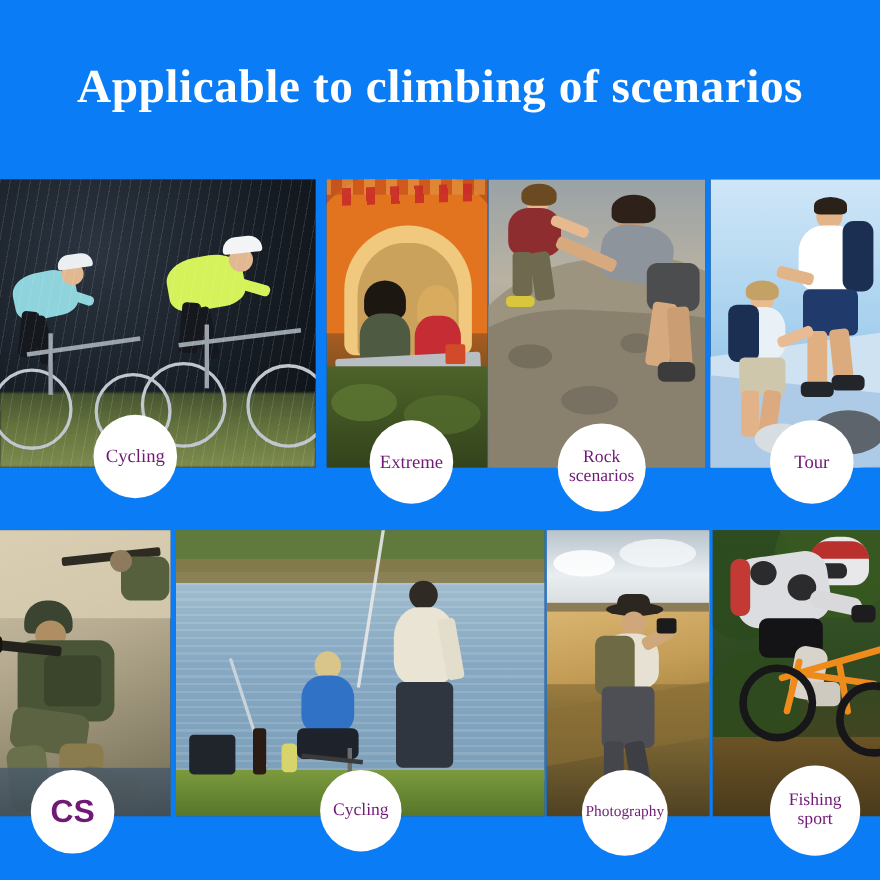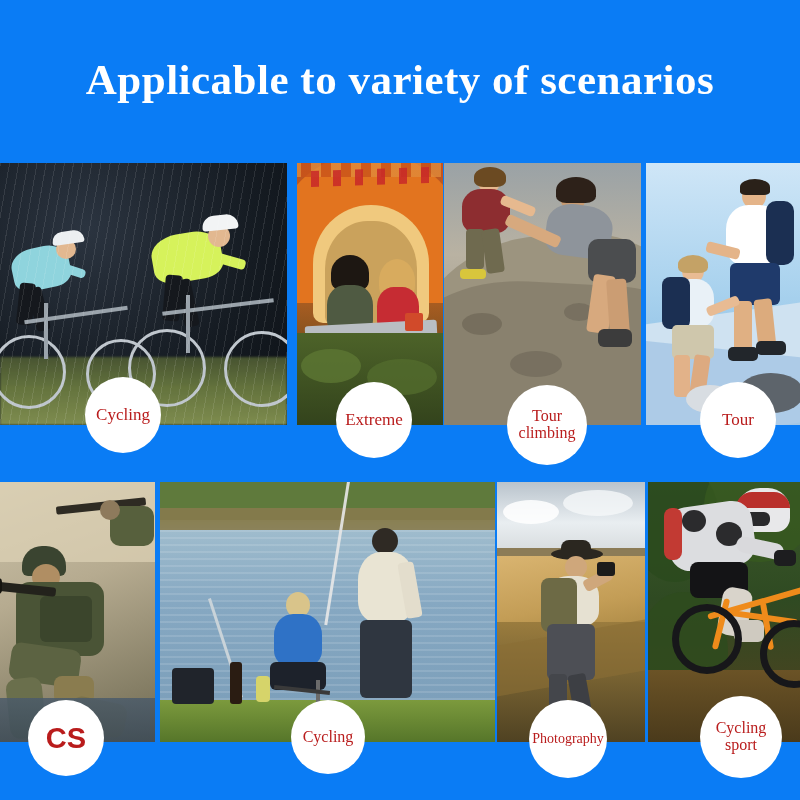--- a/index.html
+++ b/index.html
@@ -39,21 +39,21 @@
 
   
   .bubble {
     position: absolute;
     border-radius: 50%;
     background: #ffffff;
     display: flex;
     align-items: center;
     justify-content: center;
     text-align: center;
-    color: #b91c1c;
+    color: #701a75;
     font-family: "Liberation Serif", serif;
     line-height: 1.05;
     z-index: 20;
   }
   .bubble.cs {
     font-family: "Liberation Sans", sans-serif;
     font-weight: bold;
   }
   .ground { position:absolute; left:0; right:0; bottom:0; }
   .blob { position:absolute; border-radius:50%; }
@@ -95,21 +95,21 @@
   .p-photo .scene { background: linear-gradient(180deg,#cfd6dd 0%, #e3e7ea 26%, #c8a76a 42%, #b08f4e 70%, #6b5a33 100%); }
 
   
   .p-extreme .scene { background: linear-gradient(180deg,#3c5a2a 0%, #2f4a22 45%, #54401f 100%); }
 </style>
 </head>
 <body>
 
 <div id="page" style="background: rgb(10, 124, 245);">
 
-  <div id="title">Applicable to variety of scenarios</div>
+  <div id="title">Applicable to climbing of scenarios</div>
 
   <div>
 
     <div class="panel p-cycling" style="left:0px; top:163px; width:287px; height:262px;">
       <div class="scene">
         <div class="grassstrip"></div>
 
         <div class="el" style="left:4px; top:72px; width:78px; height:70px;">
           <div class="torso" style="left:8px; top:12px; width:58px; height:42px; background:#8fd4dd; transform:rotate(-12deg);"></div>
           <div class="head" style="left:52px; top:4px; width:20px; height:20px; background:#e2b890;"></div>
@@ -197,21 +197,21 @@
           <div class="el" style="left:54px; top:-2px; width:40px; height:26px; background:#2d2119; border-radius:50% 50% 26% 26%;"></div>
           <div class="torso" style="left:44px; top:26px; width:66px; height:52px; background:#8e949b; transform:rotate(8deg);"></div>
           <div class="limb" style="left:2px; top:46px; width:58px; height:12px; background:#d7a97e; transform:rotate(24deg);"></div>
           <div class="el" style="left:86px; top:60px; width:48px; height:44px; background:#4b4d4f; border-radius:10px;"></div>
           <div class="limb" style="left:88px; top:96px; width:22px; height:58px; background:#d7a97e; transform:rotate(8deg);"></div>
           <div class="limb" style="left:106px; top:100px; width:20px; height:56px; background:#cb9d73; transform:rotate(-4deg);"></div>
           <div class="el" style="left:96px; top:150px; width:34px; height:18px; background:#3c3c3c; border-radius:6px;"></div>
         </div>
       </div>
     </div>
-    <div class="bubble" style="left:507px; top:385px; width:80px; height:80px; font-size:16px; padding:0 6px;">Tour climbing</div>
+    <div class="bubble" style="left:507px; top:385px; width:80px; height:80px; font-size:16px; padding:0 6px;">Rock scenarios</div>
 
     <div class="panel p-tour" style="left:646px; top:163px; width:154px; height:262px;">
       <div class="scene">
         <div class="el" style="left:-20px; top:150px; width:200px; height:120px; background:#cfe2f1; transform:skewY(-8deg);"></div>
         <div class="el" style="left:-30px; top:186px; width:210px; height:90px; background:#a8c9e6; transform:skewY(6deg); opacity:.9;"></div>
 
         <div class="el" style="left:74px; top:16px; width:90px; height:190px;">
           <div class="head" style="left:22px; top:4px; width:24px; height:26px; background:#e4b489;"></div>
           <div class="el" style="left:20px; top:0px; width:30px; height:16px; background:#2a2119; border-radius:50% 50% 20% 20%;"></div>
           <div class="torso" style="left:6px; top:26px; width:56px; height:60px; background:#ffffff;"></div>
@@ -357,16 +357,16 @@
         </div>
 
         <div class="el" style="left:58px; top:118px; width:102px; height:6px; background:#ef8b1b; transform:rotate(-16deg); border-radius:3px;"></div>
         <div class="el" style="left:74px; top:132px; width:76px; height:6px; background:#ef8b1b; transform:rotate(8deg); border-radius:3px;"></div>
         <div class="el" style="left:70px; top:116px; width:6px; height:52px; background:#ef8b1b; transform:rotate(14deg); border-radius:3px;"></div>
         <div class="el" style="left:116px; top:120px; width:6px; height:48px; background:#ef8b1b; transform:rotate(-10deg); border-radius:3px;"></div>
         <div class="el" style="left:24px; top:122px; width:70px; height:70px; border-radius:50%; border:7px solid #17171a;"></div>
         <div class="el" style="left:112px; top:138px; width:68px; height:68px; border-radius:50%; border:7px solid #17171a;"></div>
       </div>
     </div>
-    <div class="bubble" style="left:700px; top:696px; width:82px; height:82px; font-size:16px; padding:0 5px;">Cycling sport</div>
+    <div class="bubble" style="left:700px; top:696px; width:82px; height:82px; font-size:16px; padding:0 5px;">Fishing sport</div>
   </div>
 
 </div>
 
 </body></html>

